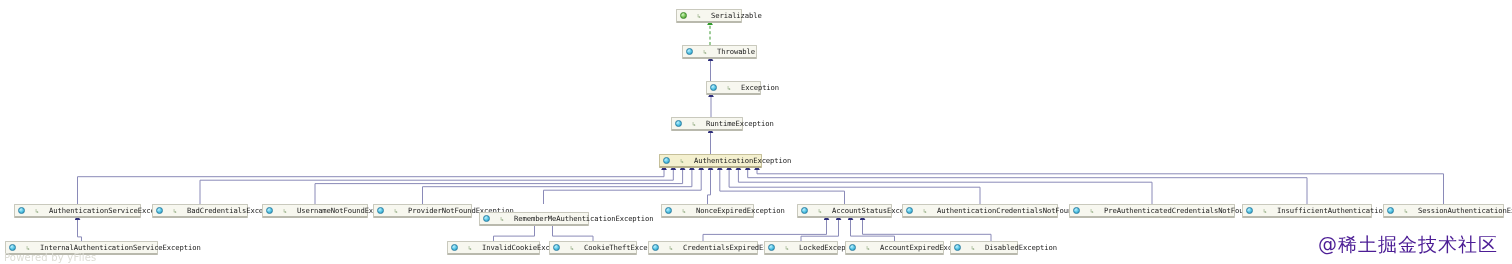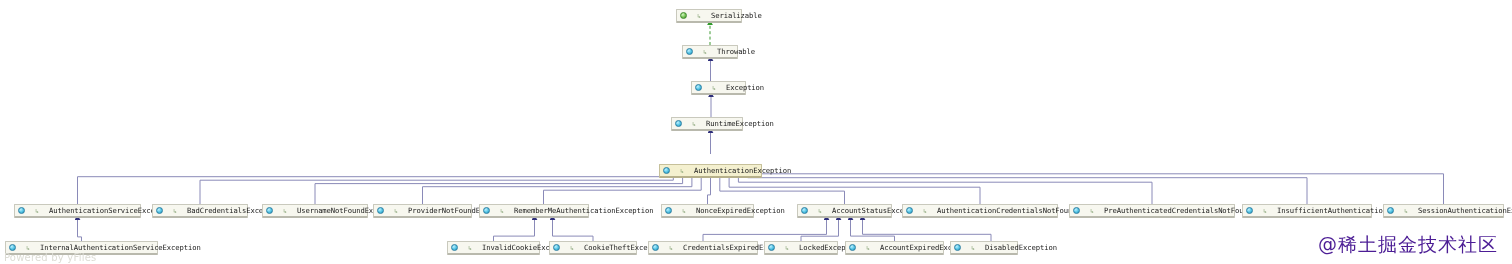--- a/index.html
+++ b/index.html
@@ -110,36 +110,36 @@
         <path d="M991 241 L991 234.3 L862.5 234.3 L862.5 219" fill="none" stroke="#8a8ab8" stroke-width="1" marker-end="url(#arrExt)"></path>
       </g>
   </svg>
 
   <div id="nodes">
       <div class="node" style="left: 676px; top: 9px; width: 66px;">
         <span class="ico iface"></span>
         <span class="glyph">↳</span>
         <span class="lbl">Serializable</span>
       </div>
-      <div class="node" style="left: 682px; top: 45px; width: 56px;">
+      <div class="node" style="left: 682px; top: 45px; width: 75px;">
         <span class="ico"></span>
         <span class="glyph">↳</span>
         <span class="lbl">Throwable</span>
       </div>
-      <div class="node" style="left: 691px; top: 81px; width: 55px;">
+      <div class="node" style="left: 706px; top: 81px; width: 55px;">
         <span class="ico"></span>
         <span class="glyph">↳</span>
         <span class="lbl">Exception</span>
       </div>
       <div class="node" style="left: 671px; top: 117px; width: 72px;">
         <span class="ico"></span>
         <span class="glyph">↳</span>
         <span class="lbl">RuntimeException</span>
       </div>
-      <div class="node hl" style="left: 659px; top: 164px; width: 103px;">
+      <div class="node hl" style="left: 659px; top: 154px; width: 103px;">
         <span class="ico"></span>
         <span class="glyph">↳</span>
         <span class="lbl">AuthenticationException</span>
       </div>
       <div class="node" style="left: 14px; top: 204px; width: 127px;">
         <span class="ico"></span>
         <span class="glyph">↳</span>
         <span class="lbl">AuthenticationServiceException</span>
       </div>
       <div class="node" style="left: 152px; top: 204px; width: 96px;">
@@ -150,21 +150,21 @@
       <div class="node" style="left: 262px; top: 204px; width: 106px;">
         <span class="ico"></span>
         <span class="glyph">↳</span>
         <span class="lbl">UsernameNotFoundException</span>
       </div>
       <div class="node" style="left: 373px; top: 204px; width: 99px;">
         <span class="ico"></span>
         <span class="glyph">↳</span>
         <span class="lbl">ProviderNotFoundException</span>
       </div>
-      <div class="node" style="left: 479px; top: 204px; width: 110px;">
+      <div class="node" style="left: 479px; top: 212px; width: 110px;">
         <span class="ico"></span>
         <span class="glyph">↳</span>
         <span class="lbl">RememberMeAuthenticationException</span>
       </div>
       <div class="node" style="left: 661px; top: 204px; width: 93px;">
         <span class="ico"></span>
         <span class="glyph">↳</span>
         <span class="lbl">NonceExpiredException</span>
       </div>
       <div class="node" style="left: 797px; top: 204px; width: 95px;">

